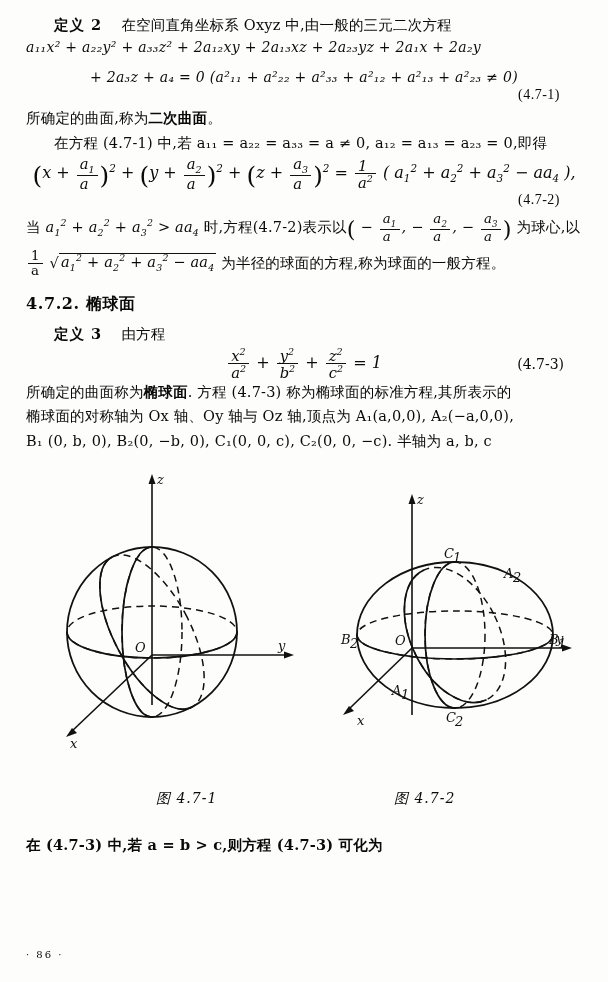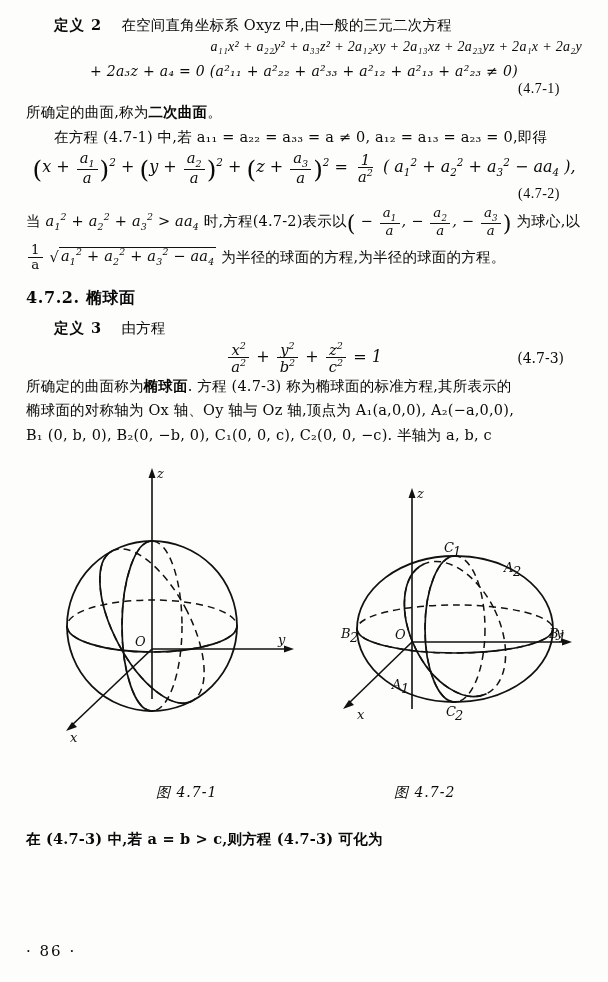--- a/index.html
+++ b/index.html
@@ -44,26 +44,25 @@
   }
   .bigb {
     font-weight: bold;
     letter-spacing: 1px;
   }
   .math {
     font-family: "DejaVu Serif", "Liberation Serif", serif;
     font-style: italic;
   }
   .eqline {
-    text-align: right;
-    font-size: 14px;
-    margin: 3px 0 8px 0;
+    text-align: left;
+    font-size: 14px;
+    margin: 3px 0 14px 0;
     font-style: italic;
     letter-spacing: 0.3px;
-    font-family: Liberation Serif, serif;
   }
   .eqline2 {
     text-align: center;
     font-size: 14px;
     margin: 2px 0 2px 0;
     font-style: italic;
     letter-spacing: 0.3px;
   }
   .eqnum {
     text-align: right;
@@ -87,21 +86,20 @@
   .inline-num {
     position: absolute;
     right: 18px;
     font-style: normal;
     font-size: 14px;
   }
   
   .frac {
     display: inline-flex;
     flex-direction: column;
-    align-items: center;
     vertical-align: middle;
     margin: 0 2px;
     font-size: 0.92em;
     line-height: 1.05;
   }
   .frac .num {
     border-bottom: 1.2px solid #111;
     padding: 0 3px;
   }
   .frac .den {
@@ -145,21 +143,21 @@
   }
   .figcap2 {
     position: absolute;
     left: 368px;
     top: 0;
   }
   .footer {
     position: absolute;
     left: 26px;
     bottom: 22px;
-    font-size: 15px;
+    font-size: 10px;
     letter-spacing: 2px;
     text-align: right;
   }
   .lastline {
     font-size: 14.5px;
     margin-top: 24px;
     letter-spacing: 0.2px;
   }
   svg text {
     font-family: "DejaVu Serif", "Liberation Serif", serif;
@@ -232,21 +230,21 @@
             <span class="num">a<span class="sub">3</span></span>
             <span class="den">a</span>
           </span><span class="paren-big">)</span></span> 为球心,以
     </p>
     <p class="para">
       <span class="frac">
           <span class="num">1</span>
           <span class="den">a</span>
         </span>
       <span class="math">√<span class="radical">a<span class="sub">1</span><span class="sup">2</span> + a<span class="sub">2</span><span class="sup">2</span> + a<span class="sub">3</span><span class="sup">2</span> − aa<span class="sub">4</span></span></span>
-      <span>为半径的球面的方程,为半径的球面的方程。</span>
+      <span>为半径的球面的方程,称为球面的一般方程。</span>
     </p>
 
     <h2 class="sect-head">4.7.2. 椭球面</h2>
 
     <p class="para indent">
       <span class="bigb">定义 3</span>
       &nbsp;&nbsp;&nbsp;<span>由方程</span>
     </p>
 
     <div class="eqrow-with-num">

